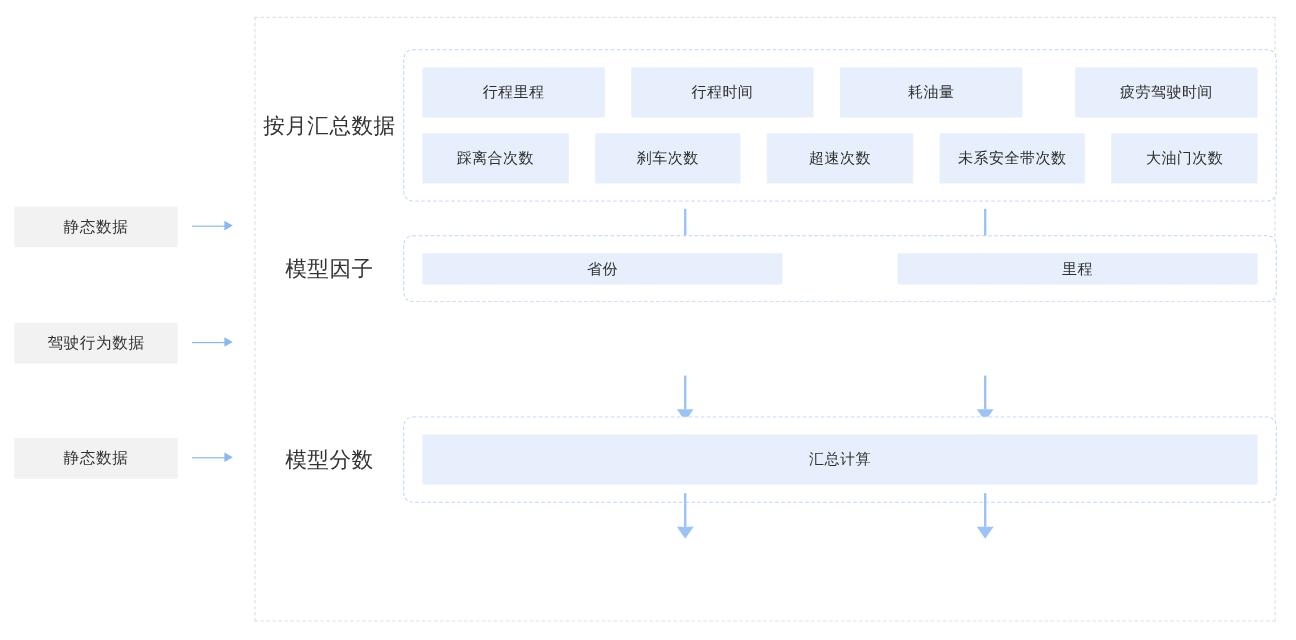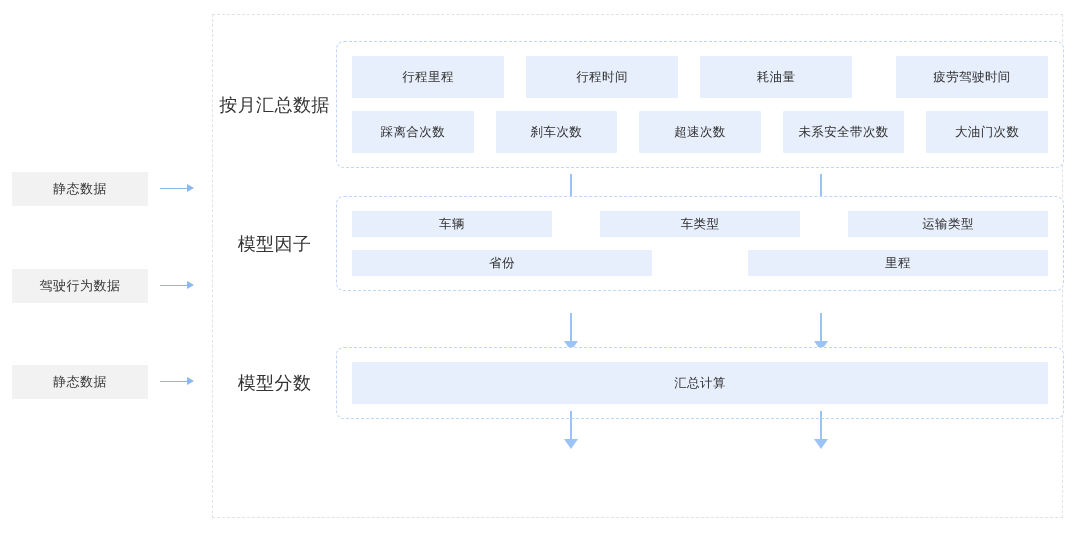--- a/index.html
+++ b/index.html
@@ -219,27 +219,20 @@
   </div>
   <div class="v-arrow" style="left:601px; top:159px; height:38px">
     <span class="v-shaft" style="height:28px"></span>
     <span class="v-head" style="top:28px"></span>
   </div>
 
   <div class="stage stage-factor" style="top:181px">
     <div class="stage-label">模型因子</div>
     <div class="stage-box">
       <div class="grid-row">
-        <div class="cell">车辆</div>
-        <div class="gap-wide"></div>
-        <div class="cell">车类型</div>
-        <div class="gap-wide"></div>
-        <div class="cell">运输类型</div>
-      </div>
-      <div class="grid-row">
         <div class="cell">省份</div>
         <div class="gap-wide"></div>
         <div class="gap-wide"></div>
         <div class="cell">里程</div>
       </div>
     </div>
   </div>
 
   <div class="v-arrow" style="left:351px; top:298px; height:38px">
     <span class="v-shaft" style="height:28px"></span>

